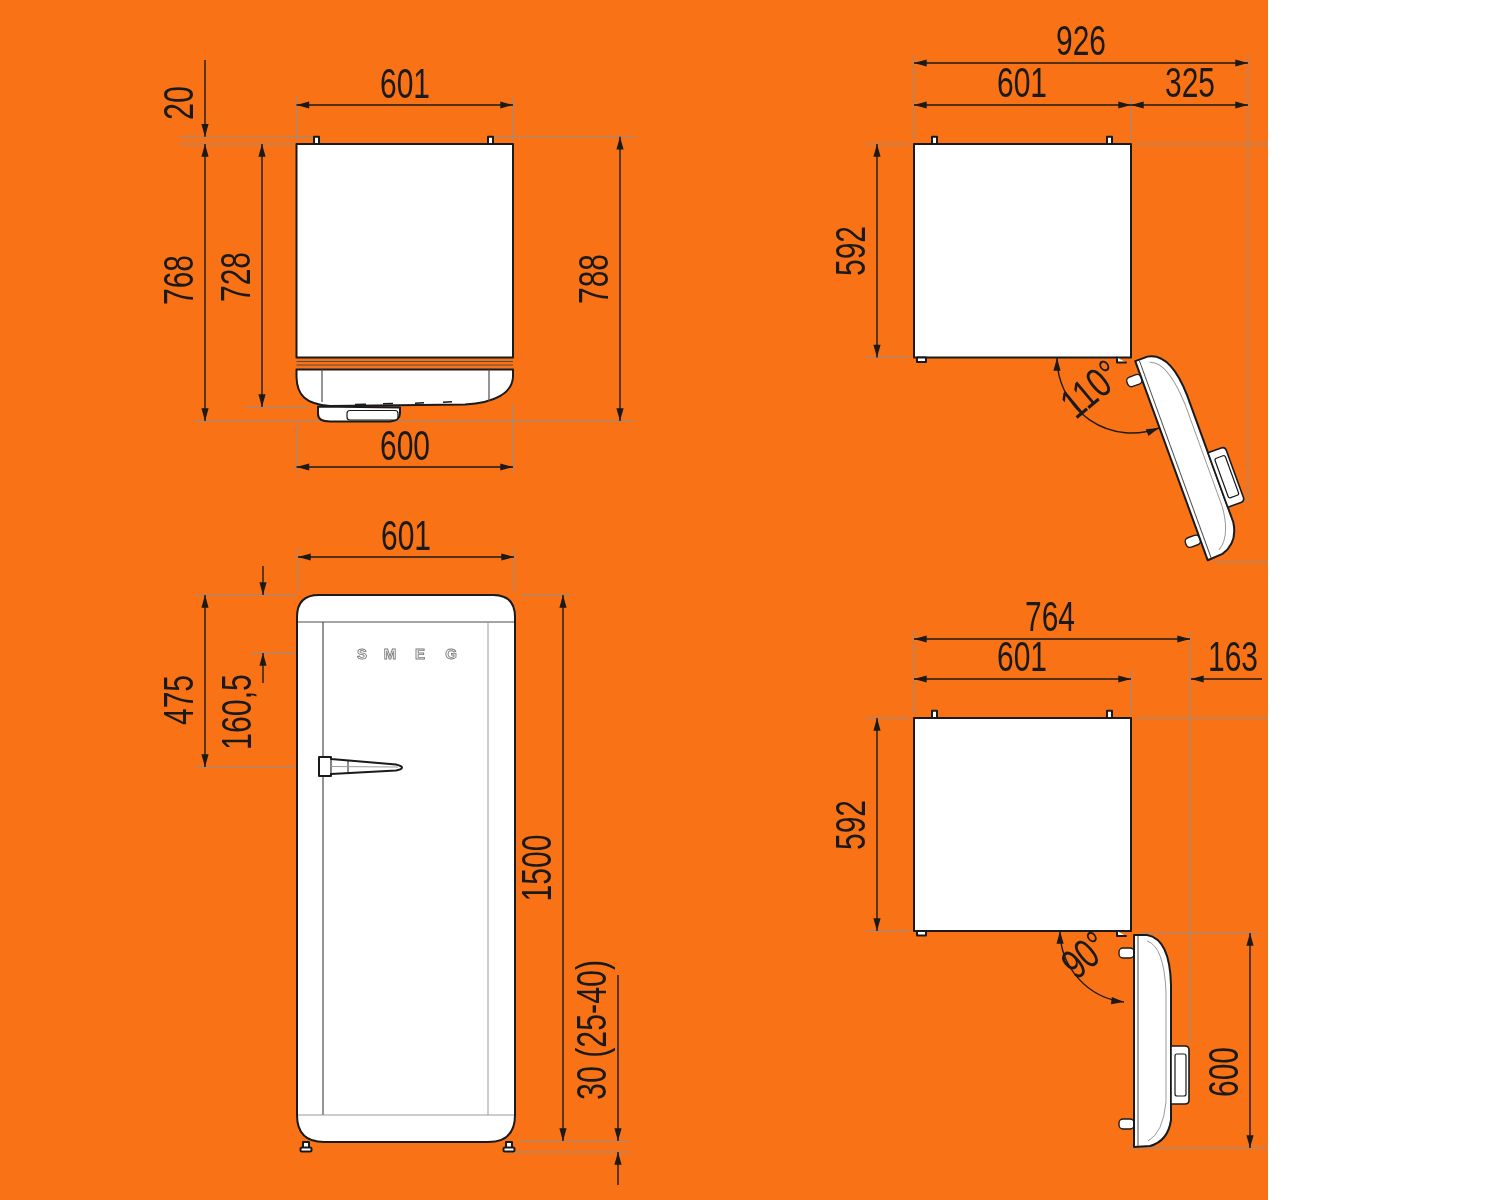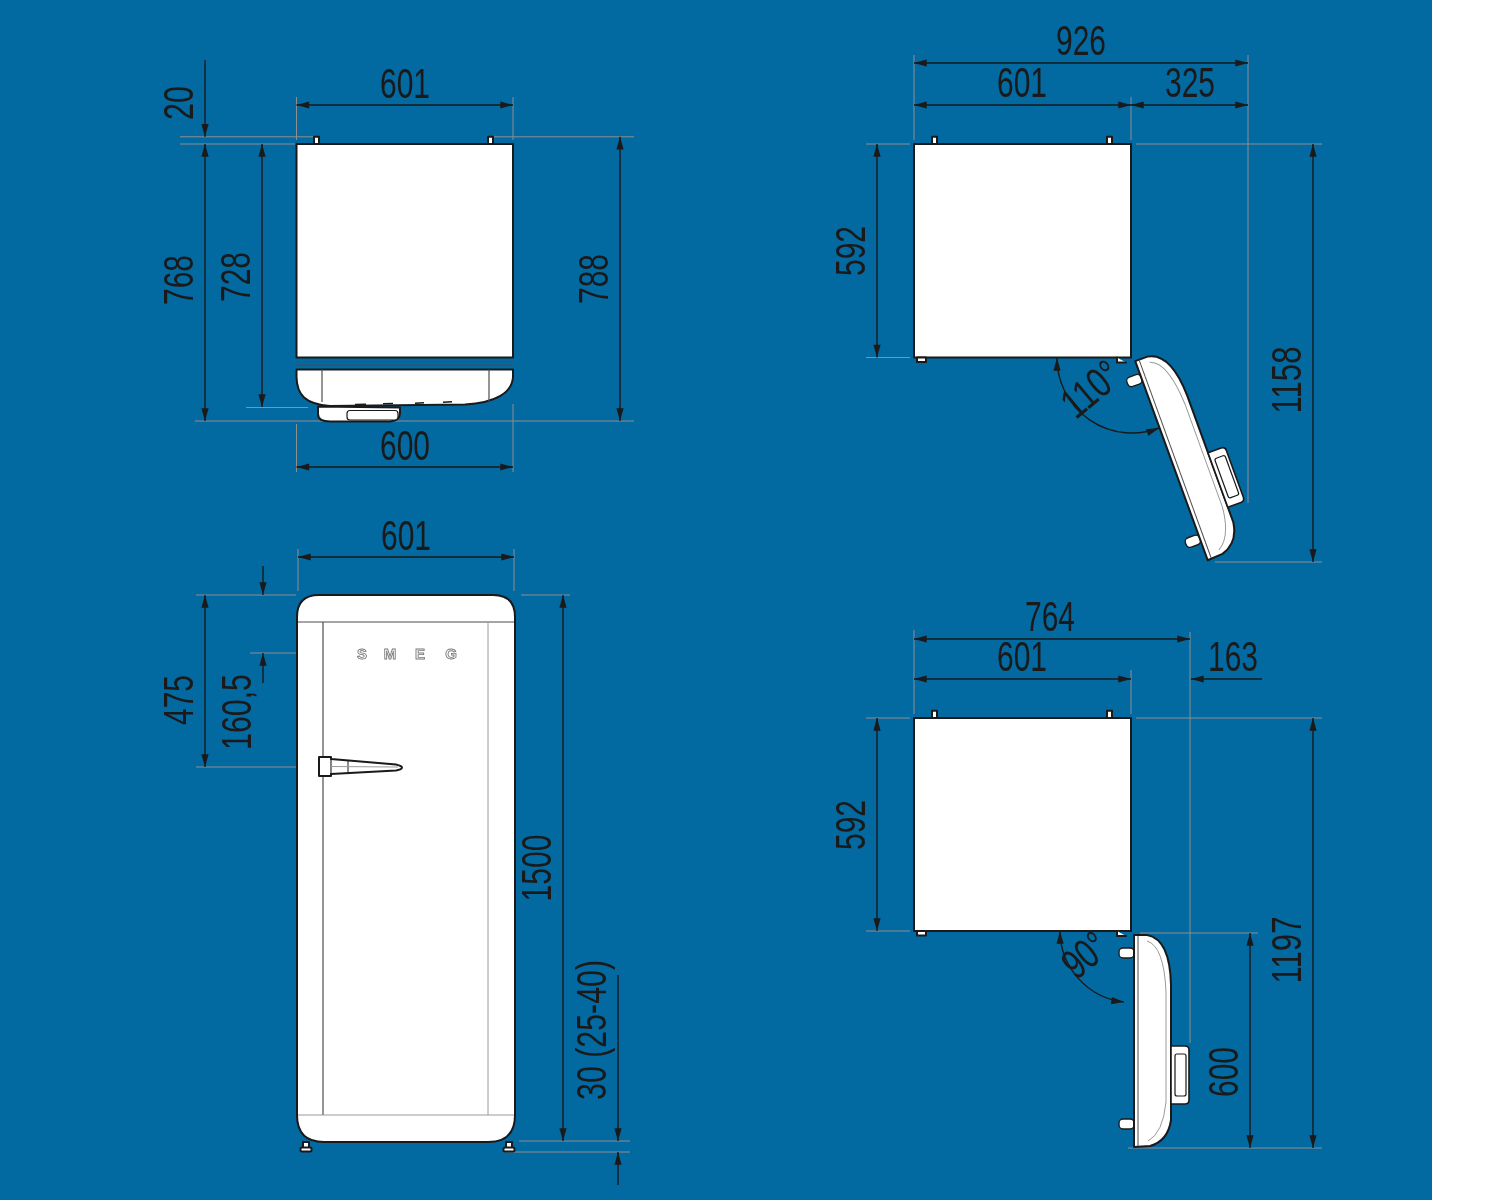--- a/index.html
+++ b/index.html
@@ -1,16 +1,16 @@
 <!DOCTYPE html>
 <html><head>
 <meta charset="utf-8">
 <style>
   html,body{margin:0;padding:0;background:#ffffff;}
-  .stage{width:1432px;height:1200px;position:relative;background:#0369a1;overflow:hidden;}
+  .stage{width:1268px;height:1200px;position:relative;background:#f97316;overflow:hidden;}
   svg{display:block;}
   text{font-family:"Liberation Sans", sans-serif;fill:#1a1a1a;}
   .dim-label{font-size:42px;}
   .logo-letter{font-size:15px;font-weight:bold;fill:#ffffff;stroke:#7a7a7a;stroke-width:0.9;}
   .obj{stroke:#1a1a1a;stroke-width:2;fill:#ffffff;stroke-linejoin:round;stroke-linecap:round;}
   .obj-thin{stroke:#4d4d4d;stroke-width:1.2;fill:none;}
   .obj-lt{stroke:#9a9a9a;stroke-width:1;fill:none;}
   .dim{stroke:#1a1a1a;stroke-width:1.4;fill:none;}
   .ext{stroke:#8f8f8f;stroke-width:1;fill:none;}
 </style>

